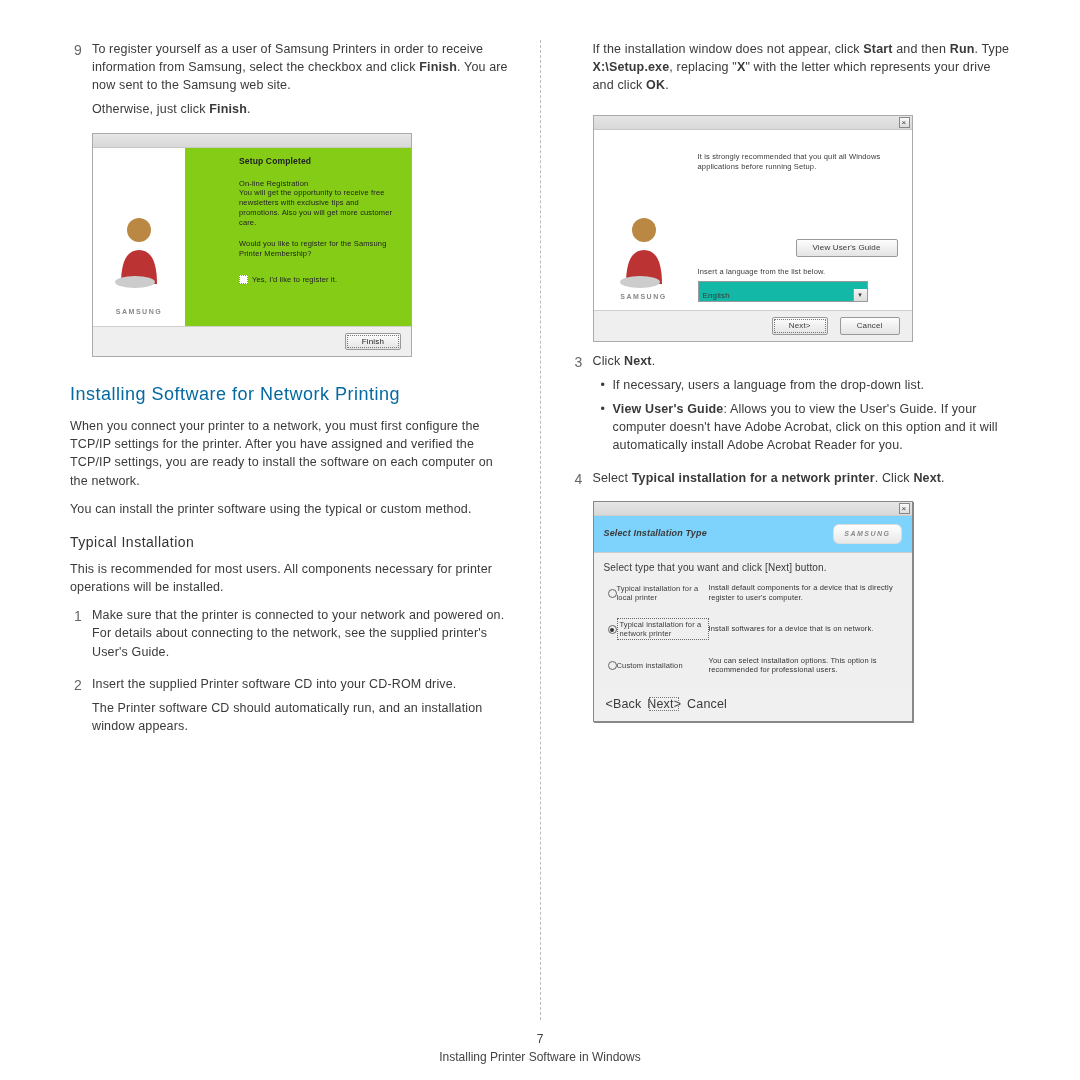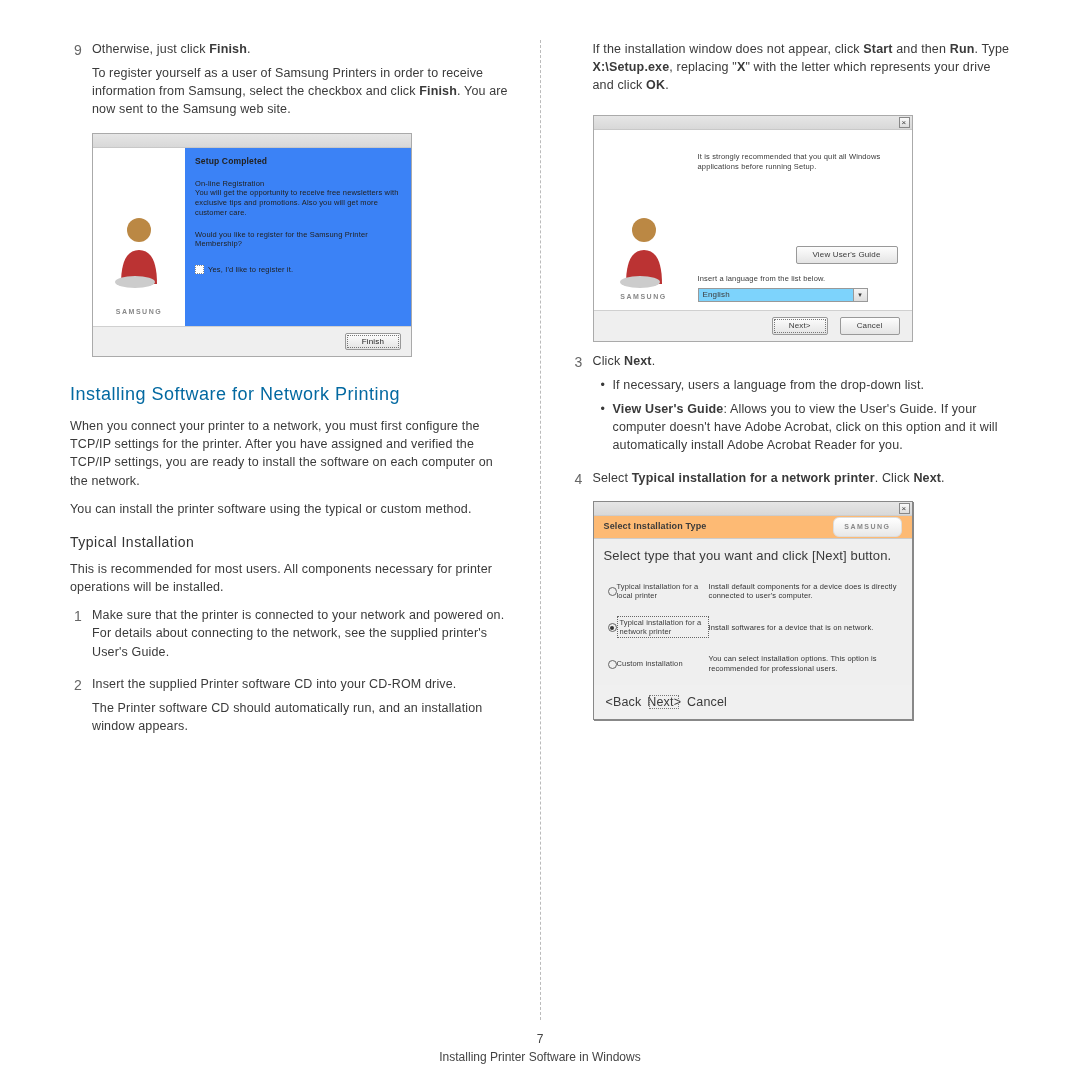--- a/index.html
+++ b/index.html
@@ -82,22 +82,23 @@
     color: #222;
     background: #f0f0f0;
   }
   .dlg .titlebar {
     height: 14px;
     background: linear-gradient(#e6e6e6, #d8d8d8);
     border-bottom: 1px solid #c8c8c8;
   }
   .dlg .body1 {
     display: flex;
-    background: #3b82f6;
+    background: #84cc16;
     height: 178px;
+    gap: 44px;
   }
   .dlg .side {
     width: 92px;
     background: #fff;
     position: relative;
     display: flex;
     flex-direction: column;
     align-items: center;
     justify-content: flex-end;
     padding-bottom: 8px;
@@ -182,26 +183,26 @@
   }
   .dlg2 .c2 .rec { margin-bottom: auto; line-height:1.3; }
   .dlg2 .c2 .viewbtn {
     align-self:flex-end;
     margin-bottom:10px;
   }
   .dlg2 .c2 .langlbl { font-size:7.5px; margin-bottom:4px;}
   .dlg2 .c2 .selectbox {
     display:flex;
     border:1px solid #999;
-    height:14px;
+    height:21px;
     width: 170px;
     font-size:8px;
-    align-items:flex-start;
+    align-items:flex-end;
     padding-left:4px;
-    background:#7dd3fc;
+    background:#14b8a6;
   }
   .dlg2 .c2 .selectbox .arrow {
     margin-left:auto;
     width:14px;height:12px;
     border-left:1px solid #999;
     background:linear-gradient(#f4f4f4,#ddd);
     display:flex;align-items:center;justify-content:center;
     font-size:7px;
   }
   .dlg2 .btnbar2 {
@@ -222,34 +223,35 @@
     font-family: Tahoma, Arial, sans-serif;
     background:#f0f0f0;
   }
   .dlg3 .titlebar3 {
     height:14px;
     background: linear-gradient(#e6e6e6,#d8d8d8);
     border-bottom:1px solid #ccc;
     display:flex;justify-content:flex-end;padding:1px 2px;
   }
   .dlg3 .hdr {
-    background:#fdba74;
+    background:#7dd3fc;
     border-bottom:1px solid #ccc;
     display:flex;
     justify-content:space-between;
     align-items:center;
-    padding: 1px 10px;
+    padding: 8px 10px;
+    font-style: italic;
   }
   .dlg3 .hdr .ht { font-size:9px; font-weight:bold; }
   .dlg3 .hdr .brand { font-size:7px; letter-spacing:1.5px; color:#888; font-weight:bold; border:1px solid #ddd; background: linear-gradient(#fff,#e8e8e8); padding:4px 10px; border-radius:6px;}
   .dlg3 .body3 {
     background:#efefef;
     padding: 8px 10px 4px 10px;
   }
-  .dlg3 .instr { font-size:13px; margin-bottom:8px; }
+  .dlg3 .instr { font-size:10px; }
   .dlg3 .opt {
     display:flex;
     align-items:center;
     gap:0;
     padding: 8px 4px;
   }
   .dlg3 .radio {
     width:9px;height:9px;border:1px solid #666;border-radius:50%;
     margin-top:1px;
     display:flex;align-items:center;justify-content:center;
@@ -282,24 +284,24 @@
 </head>
 <body>
 
 <div class="page">
 
   <div class="col">
     <div class="step">
       <div class="stepnum">9</div>
       <div class="stepbody">
         <p>
-          <span>Otherwise, just click </span><b>Finish</b><span>.</span>
+          <span>To register yourself as a user of Samsung Printers in order to receive information from Samsung, select the checkbox and click </span><b>Finish</b><span>. You are now sent to the Samsung web site.</span>
         </p>
         <p>
-          <span>To register yourself as a user of Samsung Printers in order to receive information from Samsung, select the checkbox and click </span><b>Finish</b><span>. You are now sent to the Samsung web site.</span>
+          <span>Otherwise, just click </span><b>Finish</b><span>.</span>
         </p>
       </div>
     </div>
 
     <div class="dlg">
       <div class="titlebar"></div>
       <div class="body1">
         <div class="side">
           <div class="graphic">
             <svg class="person-svg" viewBox="0 0 60 80">
@@ -417,21 +419,21 @@
       </div>
       <div class="hdr">
         <div class="ht">Select Installation Type</div>
         <div class="brand">SAMSUNG</div>
       </div>
       <div class="body3">
         <div class="instr">Select type that you want and click [Next] button.</div>
         <div class="opt">
           <div class="radio"></div>
           <div class="optlbl">Typical installation for a local printer</div>
-          <div class="optdesc">Install default components for a device does is directly connected to user's computer.</div>
+          <div class="optdesc">Install default components for a device that is directly register to user's computer.</div>
         </div>
         <div class="opt">
           <div class="radio sel"></div>
           <div class="optlbl box">Typical installation for a network printer</div>
           <div class="optdesc">Install softwares for a device that is on network.</div>
         </div>
         <div class="opt">
           <div class="radio"></div>
           <div class="optlbl">Custom installation</div>
           <div class="optdesc">You can select installation options. This option is recommended for professional users.</div>

